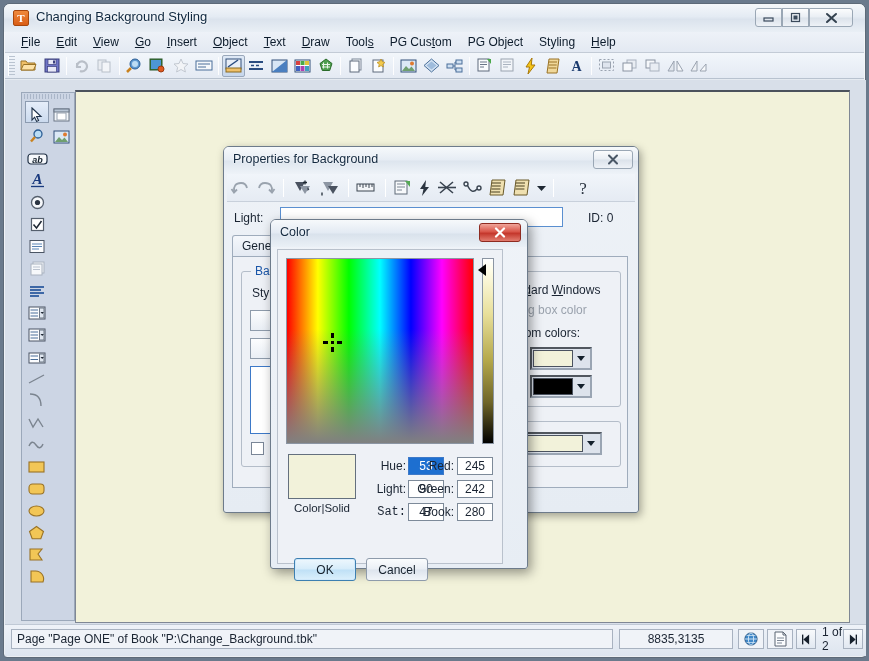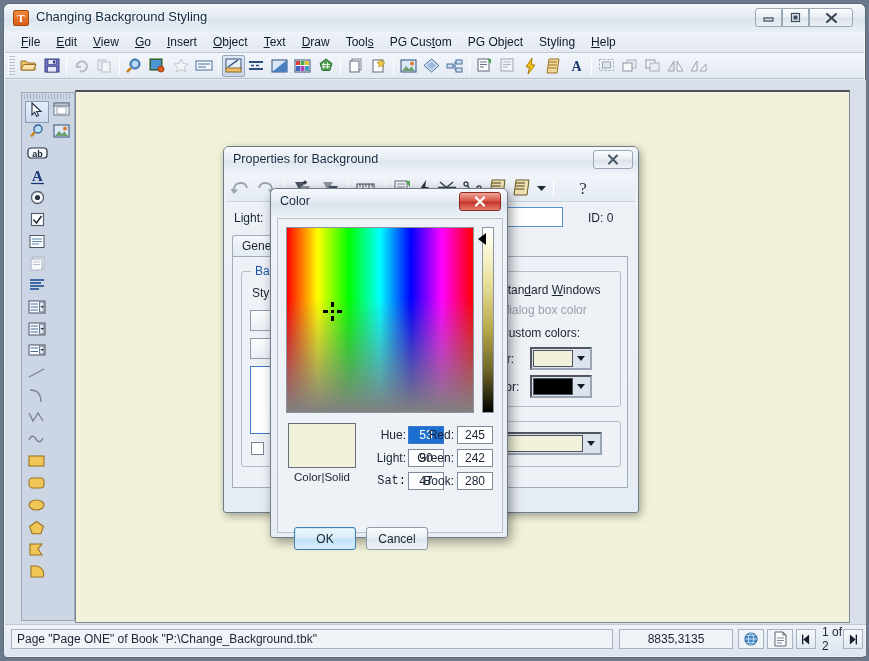--- a/index.html
+++ b/index.html
@@ -95,22 +95,22 @@
   }
   #palette {
     position: absolute; left: 16px; top: 12px;
     width: 54px; height: 529px;
     background: #ccd5e4;
     border: 1px solid #9ba8ba;
   }
   #palette-grip { height: 5px; margin: 1px 2px 2px 2px;
       background: repeating-linear-gradient(to right, #aab6c8 0 1px, transparent 1px 3px); }
   .prow { display: flex; justify-content: flex-start; padding-left: 3px; }
-  .pbtn { width: 24px; height: 22px; display: flex; align-items: flex-start; justify-content: center;
-          border: 1px solid transparent; }
+  .pbtn { width: 24px; height: 22px; display: flex; align-items: flex-end; justify-content: center;
+          border: 1px solid transparent; font-style: italic; }
   .pbtn.sel { border: 1px solid #8c9bb0; background: linear-gradient(to bottom,#e6eefa,#cbdaee); }
 
   #canvas {
     position: absolute; left: 70px; top: 10px;
     width: 775px; height: 533px;
     background: #f2f2da;
     border: 1px solid #7f8794;
     border-top: 2px solid #4b525c;
   }
 
@@ -237,22 +237,22 @@
   }
   .radio-row.dim { color: #9aa2ad; }
   .checkbox { width: 13px; height: 13px; border: 1px solid #7a8697; background: #fff; display:inline-block; }
 
   .preview-box {
     position: absolute; border: 1px solid #3d79c8; background: #fff;
   }
 
   
   #color-dialog {
-    position: absolute; left: 266px; top: 184px;
-    width: 238px; height: 350px;
+    position: absolute; left: 266px; top: 215px;
+    width: 258px; height: 350px;
     border: 1px solid #6d7b8b; border-radius: 6px 6px 3px 3px;
     background: linear-gradient(to bottom, #eff3f8, #e7edf4);
     box-shadow: 3px 4px 12px rgba(0,0,0,0.4);
   }
   #color-titlebar {
     height: 27px; border-radius: 5px 5px 0 0; position: relative;
     background: linear-gradient(to bottom, #f6f9fb 0%, #e3eaf3 48%, #d9e2ec 52%, #eaf0f6 100%);
   }
   #color-title { position: absolute; left: 9px; top: 5px; font-size: 12.5px; color: #13293f; text-shadow: 0 0 3px #fff; }
   #color-close {

